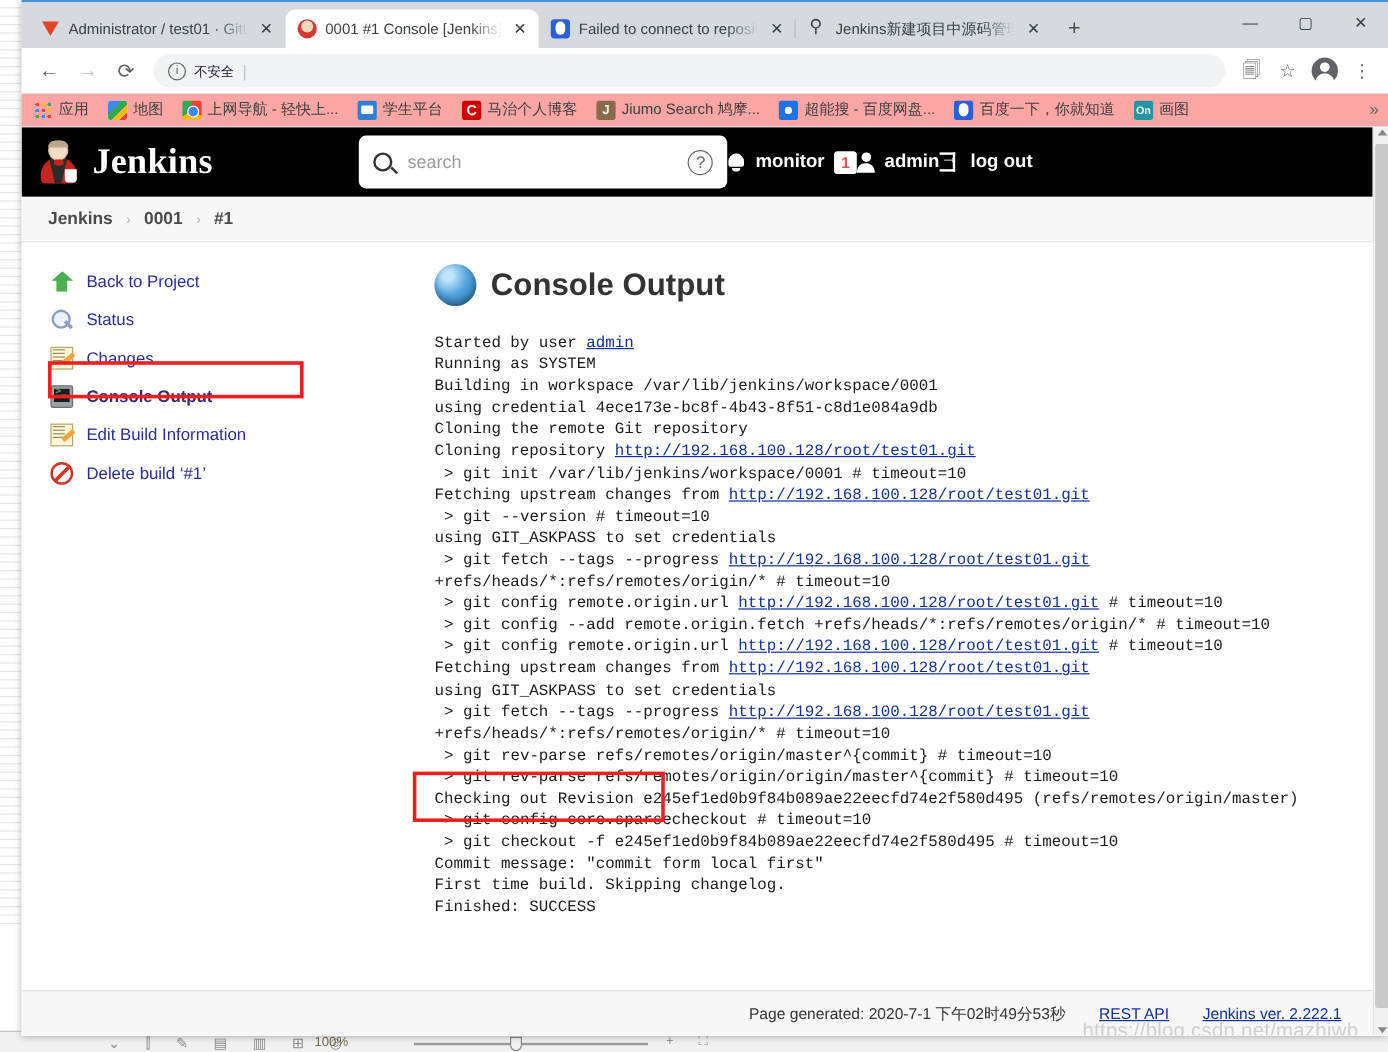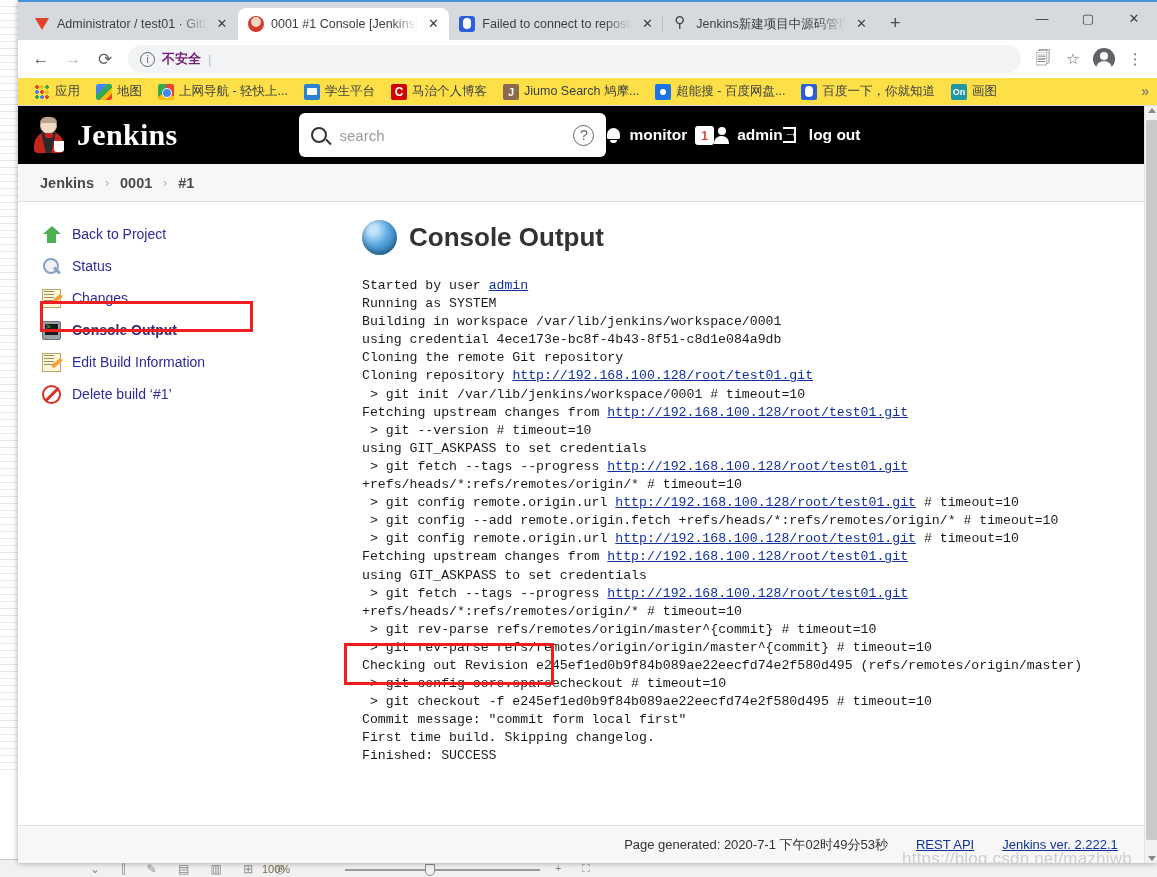--- a/index.html
+++ b/index.html
@@ -84,31 +84,31 @@
   #toolbar { height:38px; background:#fff; display:flex; align-items:center; padding:0 8px; gap:2px; }
   .navbtn { width:30px;height:30px;display:flex;align-items:center;justify-content:center;color:#5f6368;font-size:17px;}
   .navbtn.dim { color:#bdc1c6; }
   #omnibox {
     flex:1 1 auto; height:28px; background:#f1f3f4; border-radius:14px;
     display:flex; align-items:center; padding:0 10px 0 12px; gap:7px; margin:0 6px;
     font-size:13.5px; color:#202124;
   }
   #omnibox .infoicon { width:15px;height:15px;border:1.3px solid #5f6368;border-radius:50%;
       font-size:10px;line-height:13px;text-align:center;color:#5f6368;flex:0 0 15px;}
-  #omnibox .insecure { color:#701a75; font-size:13px;font-weight:bold;}
+  #omnibox .insecure { color:#0f172a; font-size:11px;}
   #omnibox .sep { color:#bdc1c6; }
   #omnibox .url { flex:1 1 auto; white-space:nowrap; overflow:hidden;}
   .tbicon { width:28px;height:28px;display:flex;align-items:center;justify-content:center;color:#5f6368;font-size:15px;}
   #avatar { width:22px;height:22px;border-radius:50%;background:#5f6368;position:relative;margin:0 4px;}
   #avatar::before{content:"";position:absolute;left:7px;top:4px;width:8px;height:8px;border-radius:50%;background:#fff;}
   #avatar::after{content:"";position:absolute;left:3px;top:13px;width:16px;height:10px;border-radius:8px 8px 0 0;background:#fff;}
 
   
-  #bookmarks { height:28px; background:#fde047; border-bottom:1px solid #dadce0;
-      display:flex; align-items:center; padding:0 16px; gap:16px; font-size:12.5px; color:#3c4043; position:relative;}
+  #bookmarks { height:28px; background:#fca5a5; border-bottom:1px solid #dadce0;
+      display:flex; align-items:center; padding:0 10px; gap:16px; font-size:12.5px; color:#3c4043; position:relative;}
   .bm { display:flex; align-items:center; gap:5px; white-space:nowrap; }
   .bm .bmicon { width:16px;height:16px;flex:0 0 16px; border-radius:2px; position:relative; }
   .bmi-apps { background:
      radial-gradient(circle 1.6px at 3px 3px,#ea4335 99%,transparent 100%),
      radial-gradient(circle 1.6px at 8px 3px,#fbbc05 99%,transparent 100%),
      radial-gradient(circle 1.6px at 13px 3px,#34a853 99%,transparent 100%),
      radial-gradient(circle 1.6px at 3px 8px,#4285f4 99%,transparent 100%),
      radial-gradient(circle 1.6px at 8px 8px,#ea4335 99%,transparent 100%),
      radial-gradient(circle 1.6px at 13px 8px,#fbbc05 99%,transparent 100%),
      radial-gradient(circle 1.6px at 3px 13px,#34a853 99%,transparent 100%),

